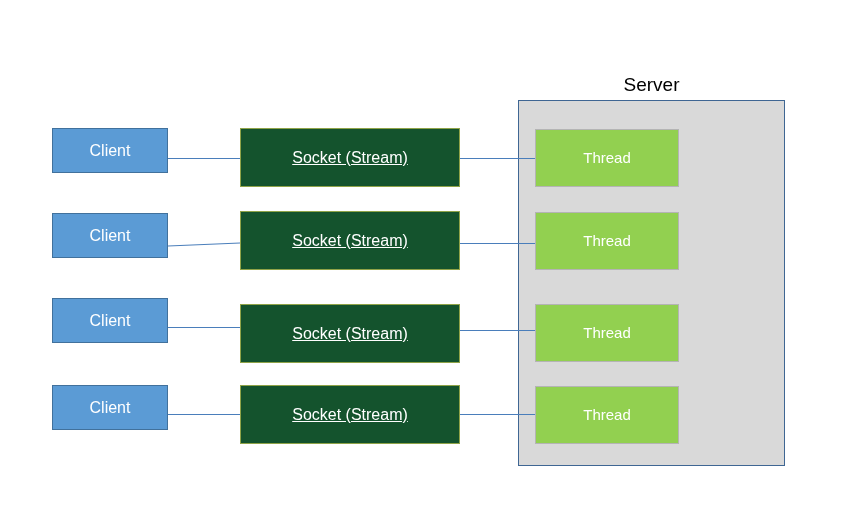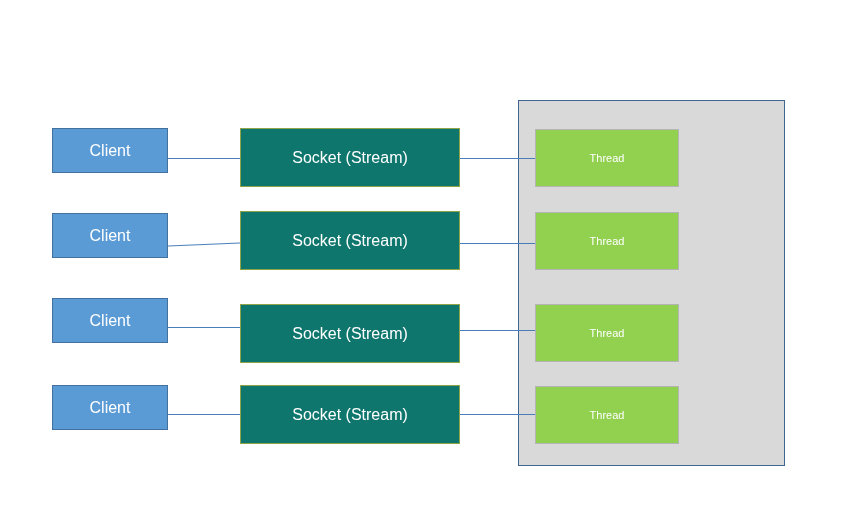--- a/index.html
+++ b/index.html
@@ -65,33 +65,34 @@
     text-align: center;
   }
   .node-client {
     background: #5B9BD5;
     border: 1px solid #41719C;
     left: 52px;
     width: 116px;
     height: 45px;
   }
   .node-socket {
-    background: #0f766e;
+    background: #14532d;
     border: 1px solid #8FA348;
     left: 240px;
     width: 220px;
     height: 59px;
+    text-decoration: underline;
   }
   .node-thread {
     background: #92D050;
     border: 1px solid #B4B4B4;
     left: 535px;
     width: 144px;
     height: 58px;
-    font-size: 11px;
+    font-size: 15px;
   }
 
   
   .connector {
     position: absolute;
     background: #4A7EBB;
     height: 1px;
   }
   .connector-slanted {
     position: absolute;
@@ -102,20 +103,21 @@
     overflow: visible;
   }
 </style>
 </head>
 <body>
 
 <div id="canvas">
 
   <div class="server-group">
     <div class="server-box"></div>
+    <div class="server-label">Server</div>
   </div>
 
   <div class="connector" style="left:168px; top:158px; width:72px;"></div>
   <div class="connector" style="left:460px; top:158px; width:75px;"></div>
 
   <div class="node node-client" style="top:128px;">
     <span>Client</span>
   </div>
   <div class="node node-socket" style="top:128px;">
     <span>Socket (Stream)</span>

